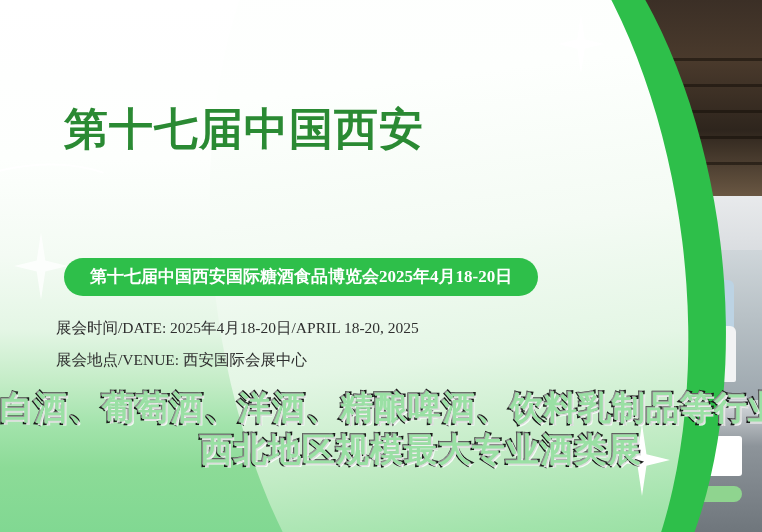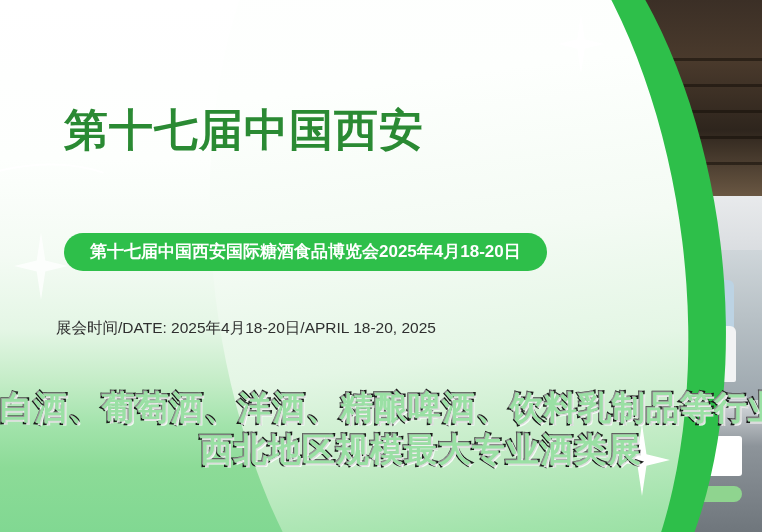--- a/index.html
+++ b/index.html
@@ -7,20 +7,21 @@
     width:762px;height:532px;overflow:hidden;
     font-family:"Liberation Sans","DejaVu Sans",sans-serif;
     background:#ffffff;
   }
   #poster{
     position:relative;width:762px;height:532px;overflow:hidden;
     background:linear-gradient(180deg,
        #ffffff 0%, #fdfffd 30%, #f4fbf4 48%,
        #e4f6e5 62%, #c3ecc6 72%, #a2e3ab 80%,
        #8cdb97 88%, #81d892 100%);
+    font-family:Liberation Serif, serif;
   }
 
   
   .photo{
     position:absolute;top:0;right:0;width:200px;height:532px;
     background:#7b838a;overflow:hidden;
   }
   .ph-ceiling{position:absolute;top:0;left:0;right:0;height:200px;
     background:linear-gradient(180deg,#3b2f26 0%,#4a3a2c 30%,#2e251d 65%,#6d5a45 100%);}
   .ph-truss{position:absolute;left:0;right:0;height:3px;background:rgba(20,14,9,.55);}
@@ -71,21 +72,21 @@
   .swoosh{position:absolute;border:2px solid rgba(255,255,255,.85);
     border-radius:50%;border-color:rgba(255,255,255,.85) transparent transparent transparent;}
 
   
   .title{
     position:absolute;left:64px;top:104px;
     color:#2a8a33;font-weight:bold;font-size:44px;line-height:52px;
     letter-spacing:1px;white-space:nowrap;
   }
   .pill{
-    position:absolute;left:64px;top:233px;
+    position:absolute;left:64px;top:258px;
     background:#2ebf4a;color:#ffffff;
     border-radius:20px;height:38px;line-height:38px;
     padding:0 26px;font-size:17px;font-weight:bold;white-space:nowrap;
     display:inline-block;
   }
   .info{
     position:absolute;left:56px;color:#2f2f2f;
     font-size:15.5px;white-space:nowrap;
   }
   .info.l1{top:318px;}
@@ -160,17 +161,18 @@
       <b></b>
     </div>
 
   <div class="title">
     <div>第十七届中国西安</div>
   </div>
 
   <div class="pill">第十七届中国西安国际糖酒食品博览会2025年4月18-20日</div>
 
   <div class="info l1">展会时间/DATE: 2025年4月18-20日/APRIL 18-20, 2025</div>
+  <div class="info l2">展会地点/VENUE: 西安国际会展中心</div>
 
   <div class="slogan s1">白酒、葡萄酒、洋酒、精酿啤酒、饮料乳制品等行业盛会</div>
   <div class="slogan s2">西北地区规模最大专业酒类展</div>
 
 </div>
 
 </body></html>

